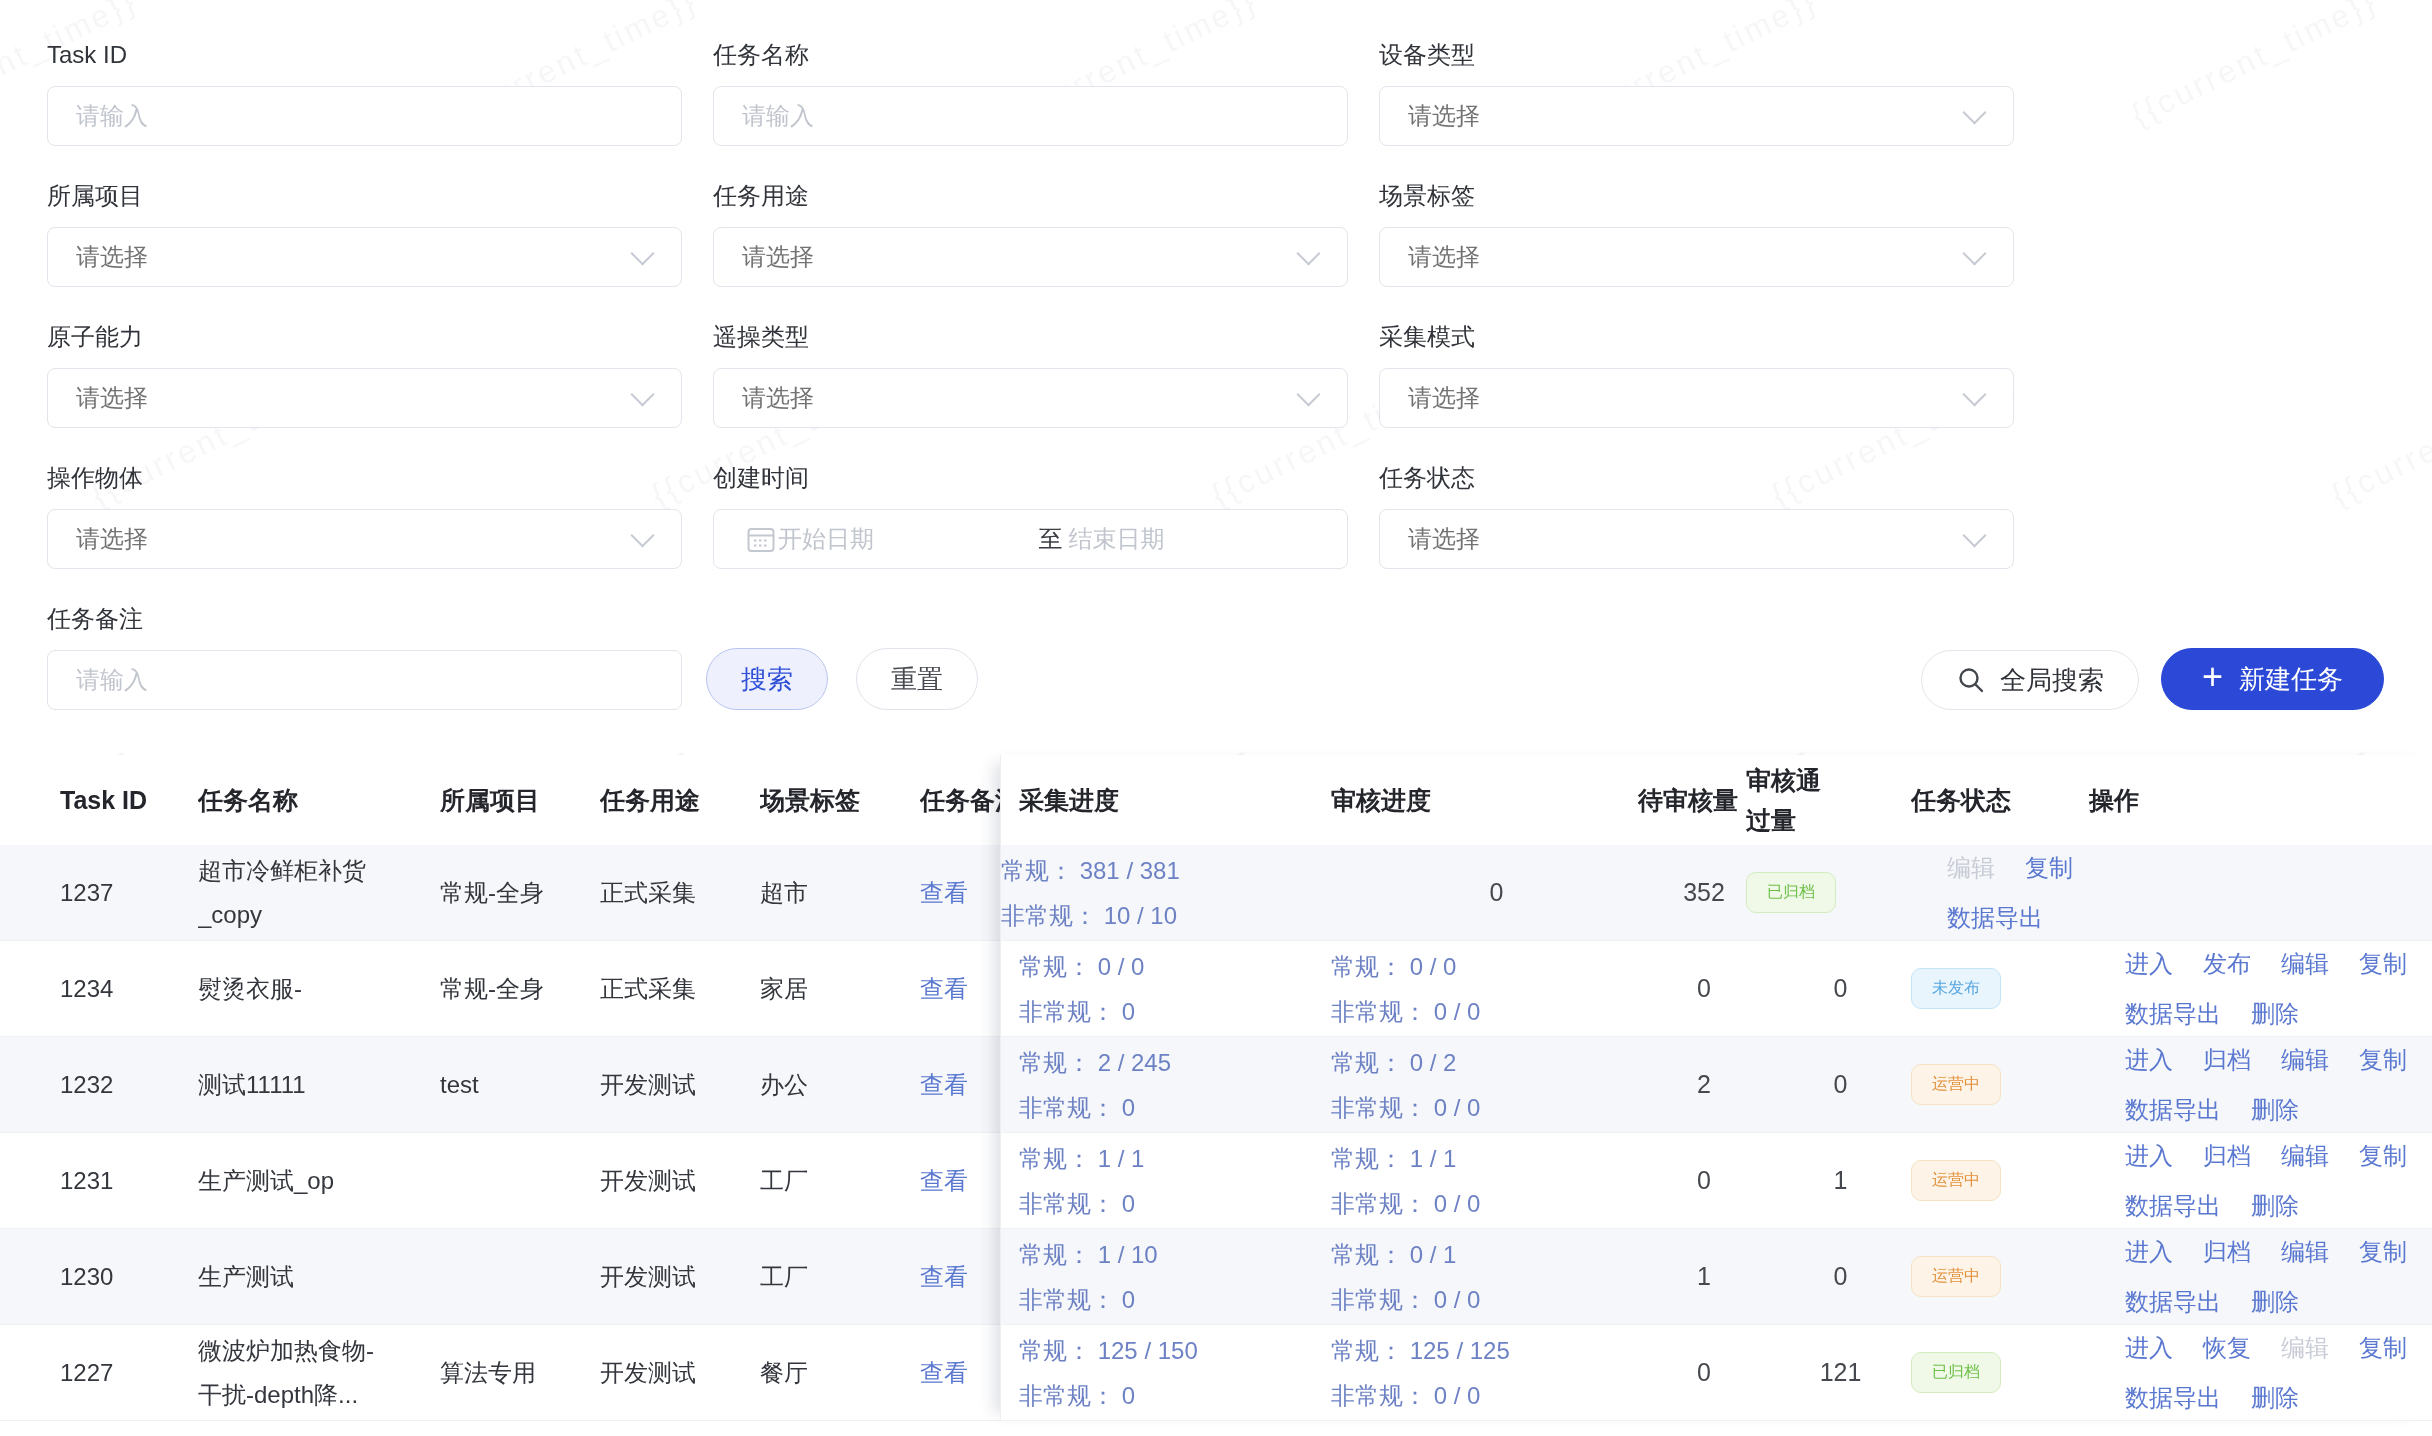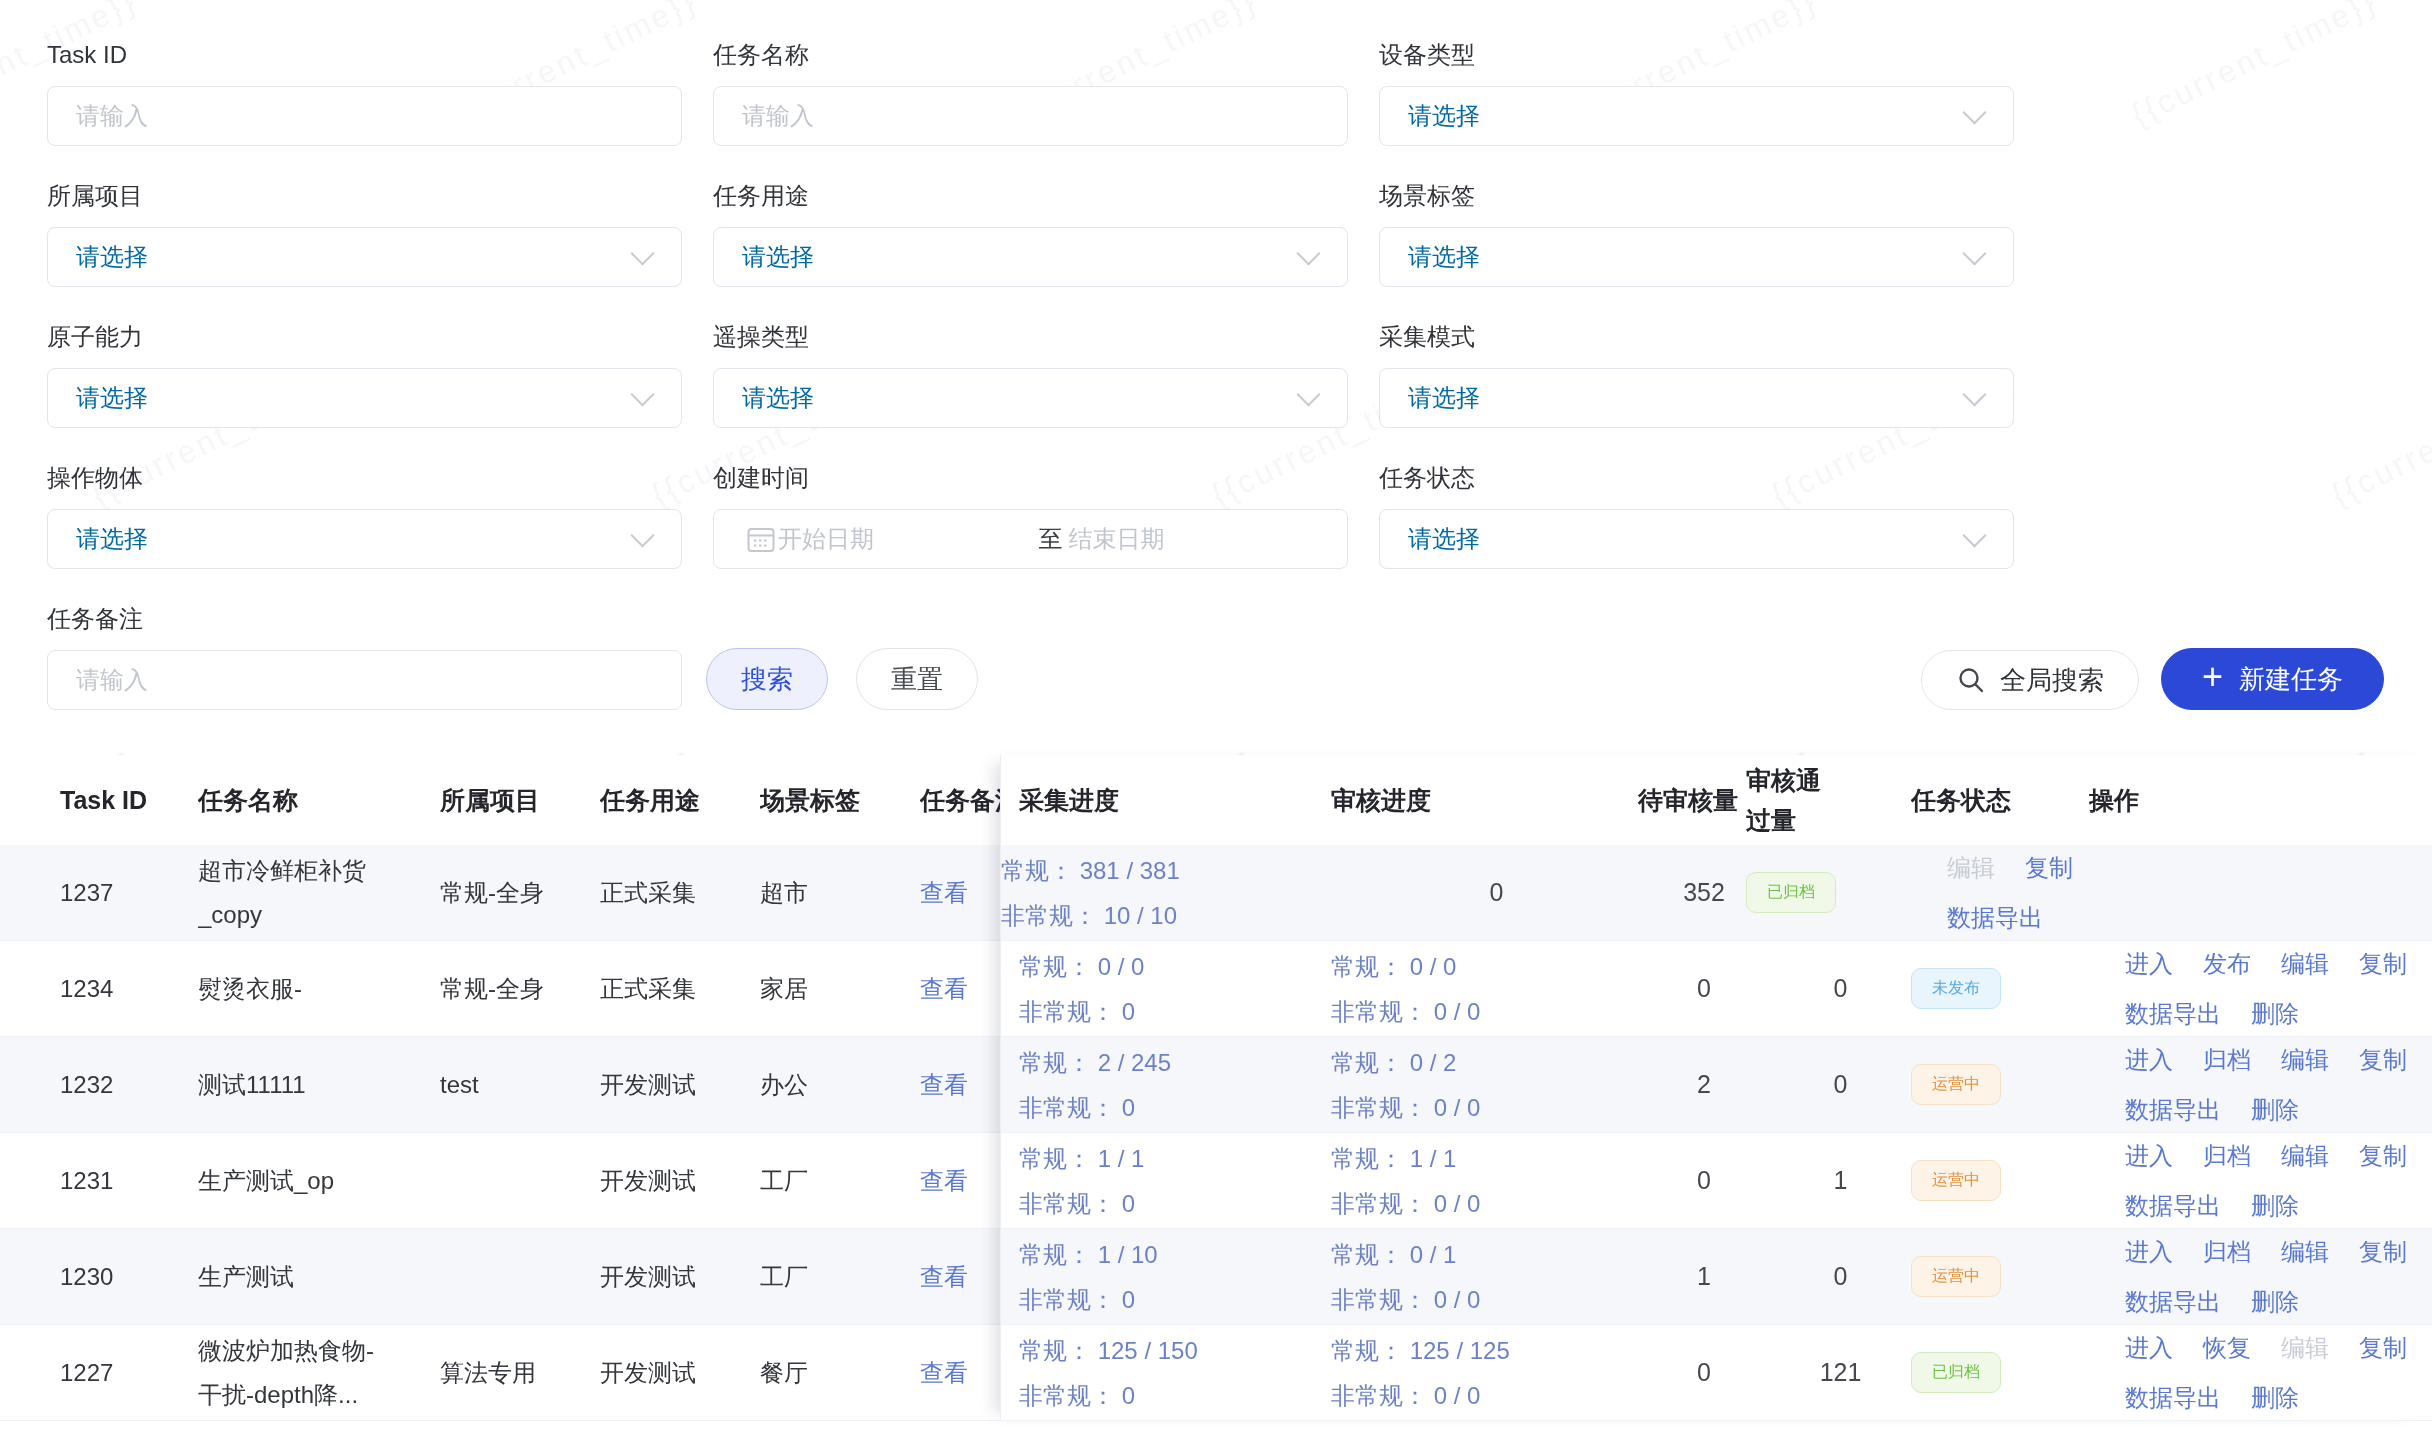--- a/index.html
+++ b/index.html
@@ -13,21 +13,21 @@
   .filters{position:relative;z-index:1;padding:38px 48px 0 47px;}
   .filter-grid{display:grid;grid-template-columns:repeat(3,635px);column-gap:31px;row-gap:33px;}
   .field{display:flex;flex-direction:column;}
   .f-label{font-size:24px;line-height:34px;color:#303339;margin-bottom:14px;}
   .control{position:relative;height:60px;border:1px solid #e2e5eb;border-radius:8px;background:#fff;
            display:flex;align-items:center;box-sizing:border-box;}
   .control input{border:none;outline:none;background:transparent;width:100%;height:100%;
                  padding:0 28px;font-size:24px;color:#33363c;border-radius:8px;
                  font-family:"Liberation Sans","DejaVu Sans",sans-serif;}
   .control input::placeholder{color:#c1c5cd;}
-  .sel-placeholder{padding-left:28px;font-size:24px;color:#0369a1;}
+  .sel-placeholder{padding-left:28px;font-size:24px;color:#737373;}
   .chevron{position:absolute;right:30px;top:50%;width:15px;height:15px;margin-top:-12px;
            border-right:2.5px solid #c6cad2;border-bottom:2.5px solid #c6cad2;transform:rotate(45deg);}
   .daterange{padding:0 24px;}
   .dr-part{flex:1;text-align:left;font-size:24px;color:#c1c5cd;}
   .dr-sep{font-size:24px;color:#3a3d43;padding:0 6px;}
   .cal-icon{flex:0 0 auto;margin-left:6px;}
   
   .filter-row5{display:flex;align-items:flex-end;margin-top:33px;}
   .filter-row5 .field{width:635px;}
   .btn{display:inline-flex;align-items:center;justify-content:center;height:62px;border-radius:31px;

